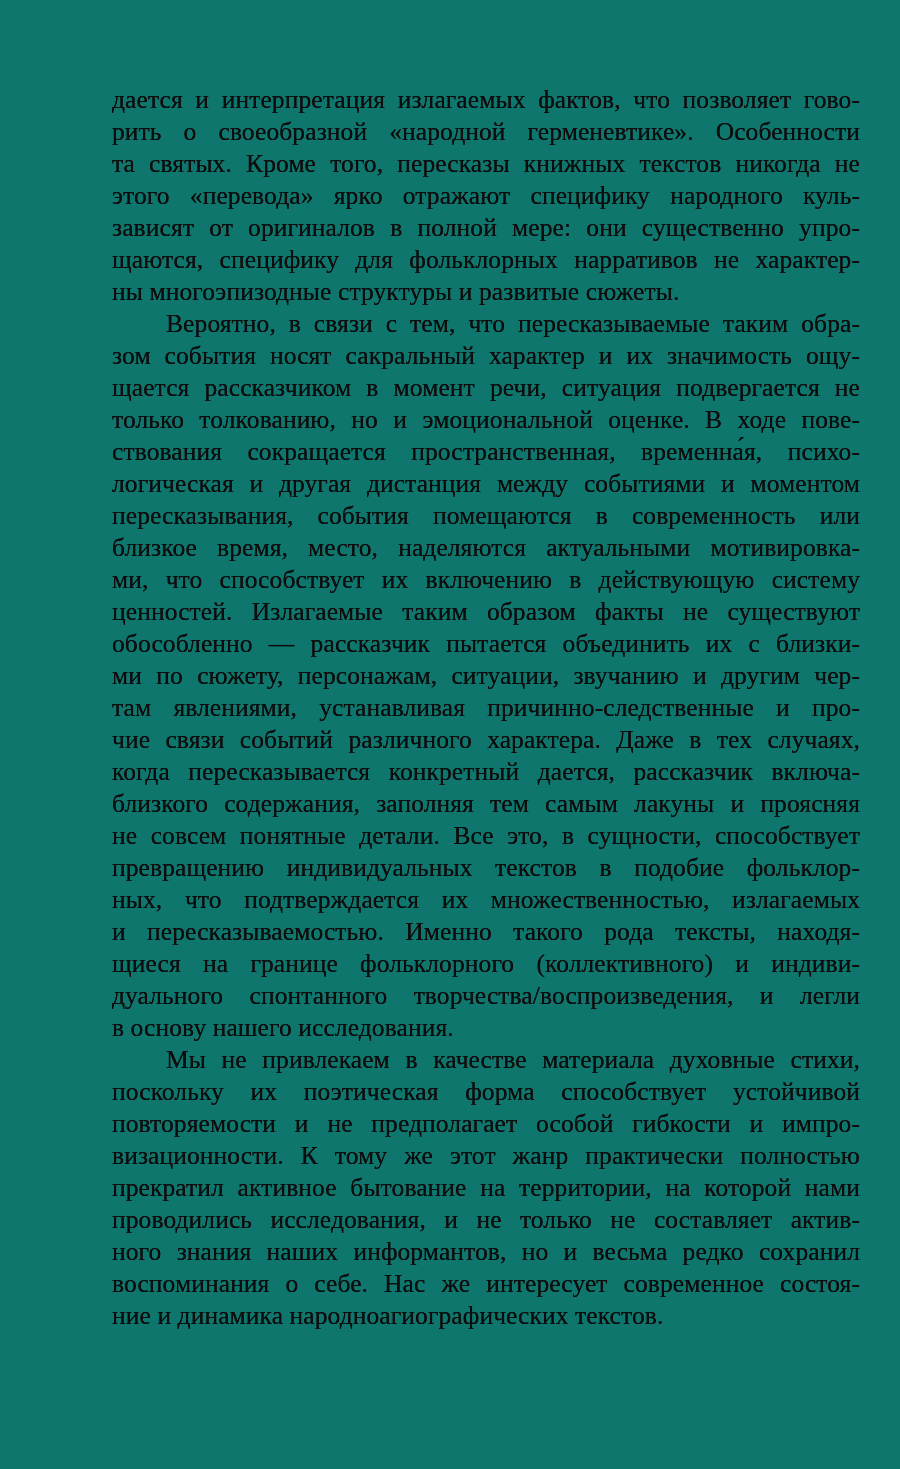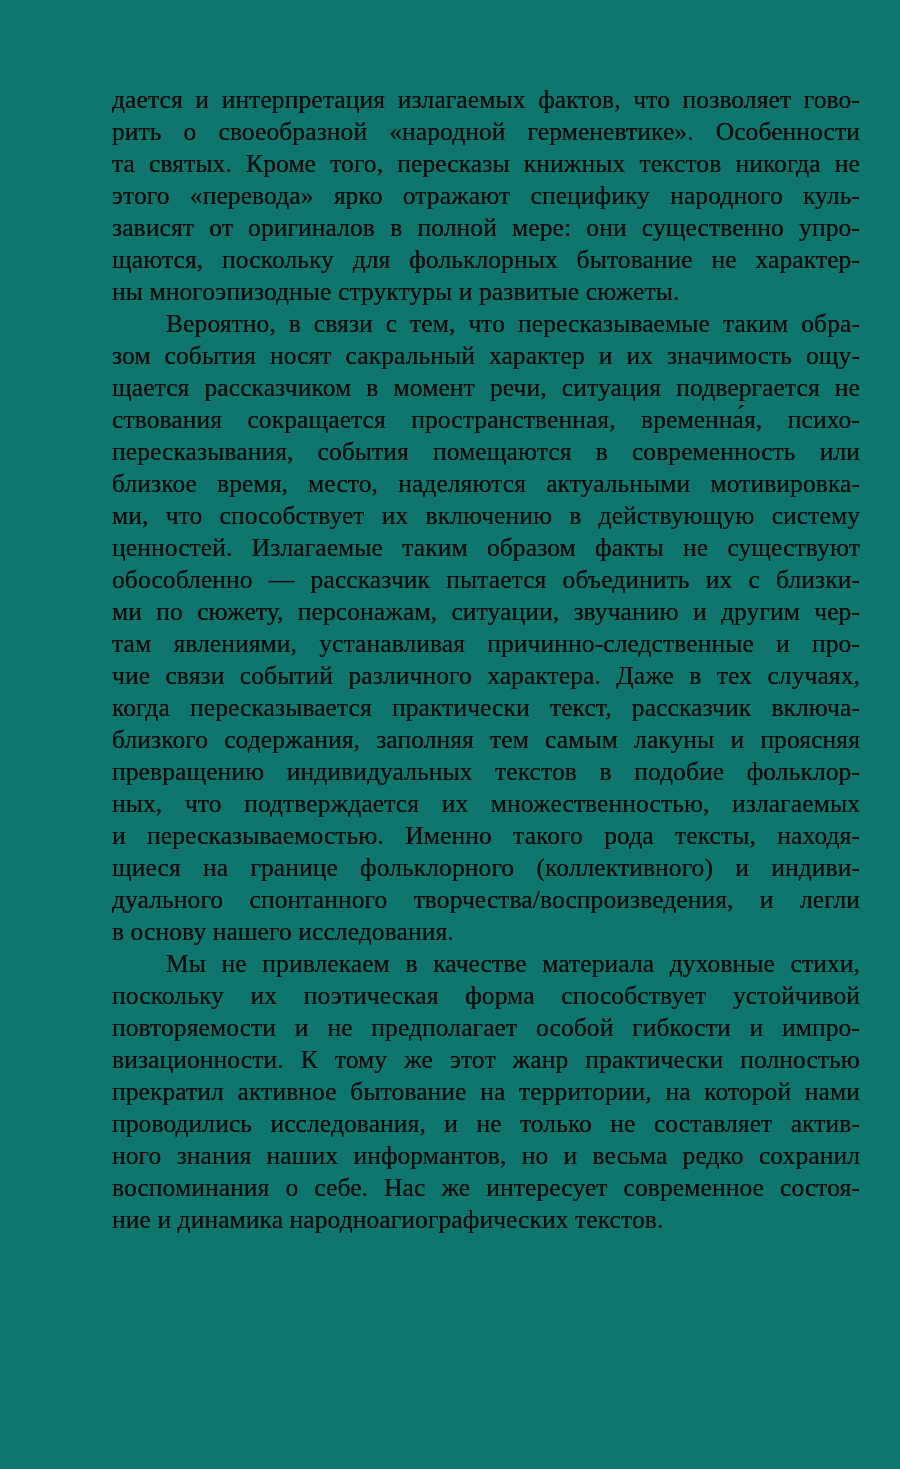--- a/index.html
+++ b/index.html
@@ -48,38 +48,41 @@
 <body>
 
 <div class="page">
   <div class="text-block" id="text-block">
       <div class="paragraph">
         <div class="line first">дается и интерпретация излагаемых фактов, что позволяет гово-</div>
         <div class="line">рить о своеобразной «народной герменевтике». Особенности</div>
         <div class="line">та святых. Кроме того, пересказы книжных текстов никогда не</div>
         <div class="line">этого «перевода» ярко отражают специфику народного куль-</div>
         <div class="line">зависят от оригиналов в полной мере: они существенно упро-</div>
-        <div class="line">щаются, поскольку для фольклорных бытование не характер-</div>
+        <div class="line">щаются, специфику для фольклорных нарративов не характер-</div>
         <div class="line last">ны многоэпизодные структуры и развитые сюжеты.</div>
       </div>
       <div class="paragraph indent">
         <div class="line first">Вероятно, в связи с тем, что пересказываемые таким обра-</div>
         <div class="line">зом события носят сакральный характер и их значимость ощу-</div>
         <div class="line">щается рассказчиком в момент речи, ситуация подвергается не</div>
+        <div class="line">только толкованию, но и эмоциональной оценке. В ходе пове-</div>
         <div class="line">ствования сокращается пространственная, временна́я, психо-</div>
+        <div class="line">логическая и другая дистанция между событиями и моментом</div>
         <div class="line">пересказывания, события помещаются в современность или</div>
         <div class="line">близкое время, место, наделяются актуальными мотивировка-</div>
         <div class="line">ми, что способствует их включению в действующую систему</div>
         <div class="line">ценностей. Излагаемые таким образом факты не существуют</div>
         <div class="line">обособленно — рассказчик пытается объединить их с близки-</div>
         <div class="line">ми по сюжету, персонажам, ситуации, звучанию и другим чер-</div>
         <div class="line">там явлениями, устанавливая причинно-следственные и про-</div>
         <div class="line">чие связи событий различного характера. Даже в тех случаях,</div>
-        <div class="line">когда пересказывается практически текст, рассказчик включа-</div>
+        <div class="line">когда пересказывается конкретный дается, рассказчик включа-</div>
         <div class="line">близкого содержания, заполняя тем самым лакуны и проясняя</div>
+        <div class="line">не совсем понятные детали. Все это, в сущности, способствует</div>
         <div class="line">превращению индивидуальных текстов в подобие фольклор-</div>
         <div class="line">ных, что подтверждается их множественностью, излагаемых</div>
         <div class="line">и пересказываемостью. Именно такого рода тексты, находя-</div>
         <div class="line">щиеся на границе фольклорного (коллективного) и индиви-</div>
         <div class="line">дуального спонтанного творчества/воспроизведения, и легли</div>
         <div class="line last">в основу нашего исследования.</div>
       </div>
       <div class="paragraph indent">
         <div class="line first">Мы не привлекаем в качестве материала духовные стихи,</div>
         <div class="line">поскольку их поэтическая форма способствует устойчивой</div>

